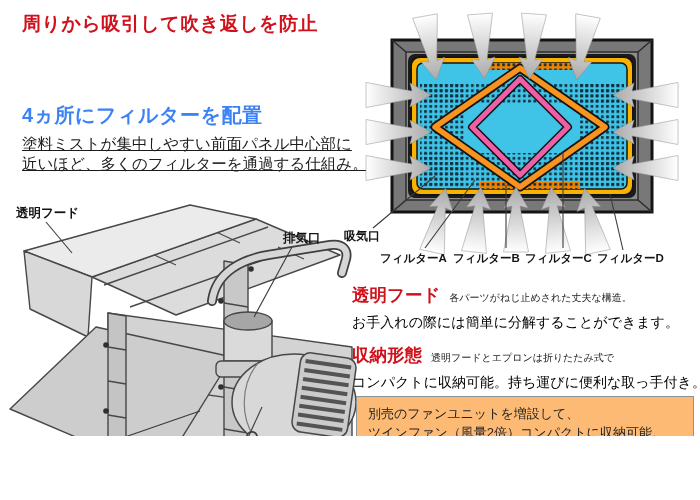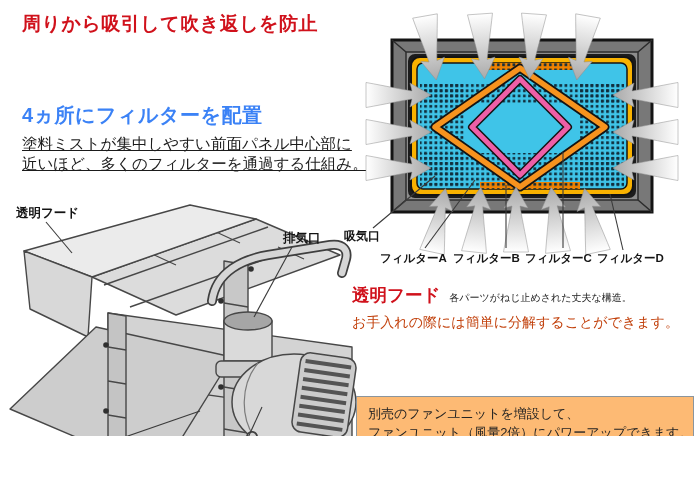--- a/index.html
+++ b/index.html
@@ -6,21 +6,21 @@
   #stage{position:relative;width:700px;height:436px;background:#ffffff;overflow:hidden;
          font-family:"Liberation Sans","DejaVu Sans",sans-serif;color:#1b1b1b;}
   .abs{position:absolute;}
   .red-h1{color:#d0111b;font-weight:bold;font-size:19px;letter-spacing:0.5px;white-space:nowrap;}
   .red-h2{color:#3b82f6;font-weight:bold;font-size:20px;letter-spacing:0.5px;white-space:nowrap;}
   .body-line{font-size:15.5px;line-height:19.5px;white-space:nowrap;color:#1c1c1c;}
   .feature{width:348px;}
   .feature .row1{white-space:nowrap;}
   .feature .head{color:#d0111b;font-weight:bold;font-size:17.5px;margin-right:9px;}
   .feature .txt{font-size:10px;color:#1c1c1c;}
-  .feature .row2{font-size:14px;line-height:22px;white-space:nowrap;color:#c2410c;margin-top:4px;}
+  .feature .row2{font-size:14px;line-height:22px;white-space:nowrap;color:#000000;margin-top:4px;}
   #option-box{left:356px;top:396px;width:314px;height:56px;border:1.5px solid #8b959d;
               padding:7px 11px;background:#fdba74;}
   #option-box .bx-line{font-size:13px;line-height:19px;white-space:nowrap;color:#222;}
   #footnote{left:352px;top:476px;width:346px;text-align:right;font-size:13px;color:#2b2b2b;white-space:nowrap;}
   svg text{font-family:"Liberation Sans","DejaVu Sans",sans-serif;font-weight:bold;fill:#141414;}
 </style>
 </head>
 <body>
 
 <div id="stage">
@@ -209,20 +209,26 @@
     <text x="164" y="297" font-size="12.5">ファンユニット</text>
   </svg>
 
   <div class="abs feature" style="left:352px;top:283px;">
     <div class="row1">
       <span class="head">透明フード</span><span class="txt">各パーツがねじ止めされた丈夫な構造。</span>
     </div>
     <div class="row2">お手入れの際には簡単に分解することができます。</div>
   </div>
 
+  <div class="abs feature" style="left:352px;top:343px;">
+    <div class="row1">
+      <span class="head">収納形態</span><span class="txt">透明フードとエプロンは折りたたみ式で</span>
+    </div>
+    <div class="row2">コンパクトに収納可能。持ち運びに便利な取っ手付き。</div>
+  </div>
 
   <div class="abs" id="option-box">
     <div class="bx-line">別売のファンユニットを増設して、</div>
-    <div class="bx-line">ファンユニット（風量2倍）にパワーアップできます。</div>
+    <div class="bx-line">ツインファン（風量2倍）コンパクトに収納可能。</div>
   </div>
 
 
 </div>
 
 </body></html>

